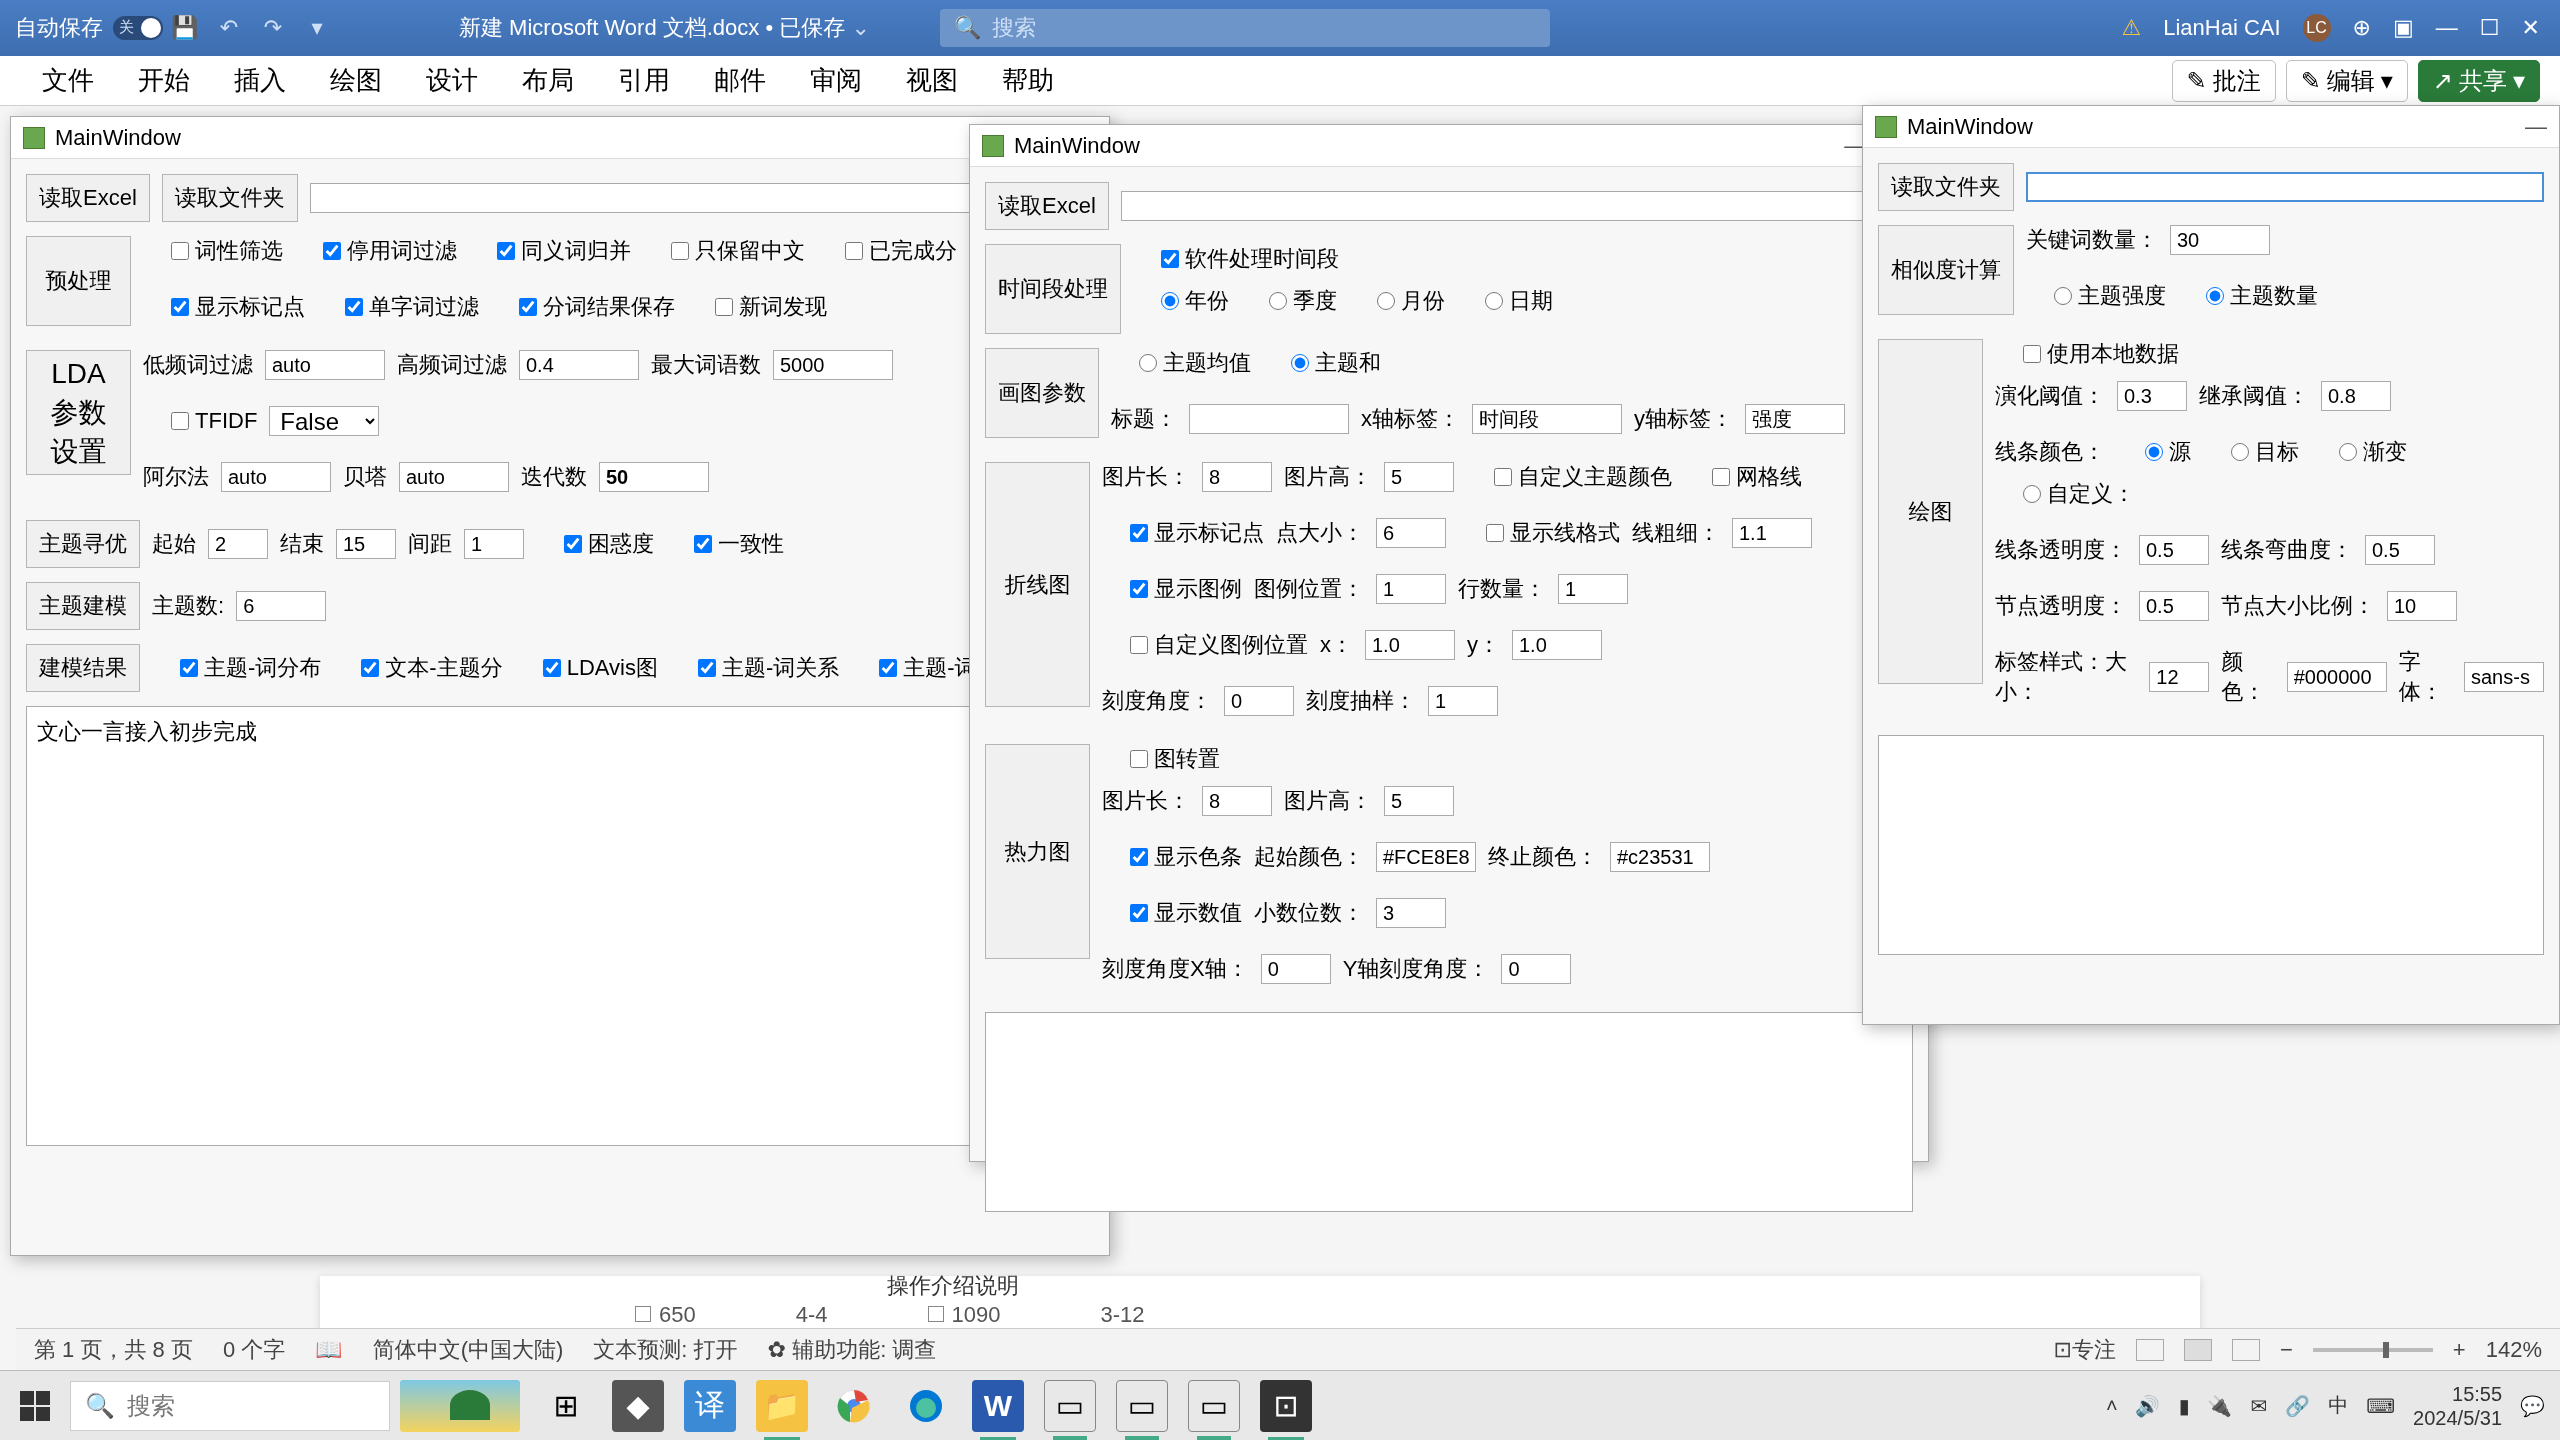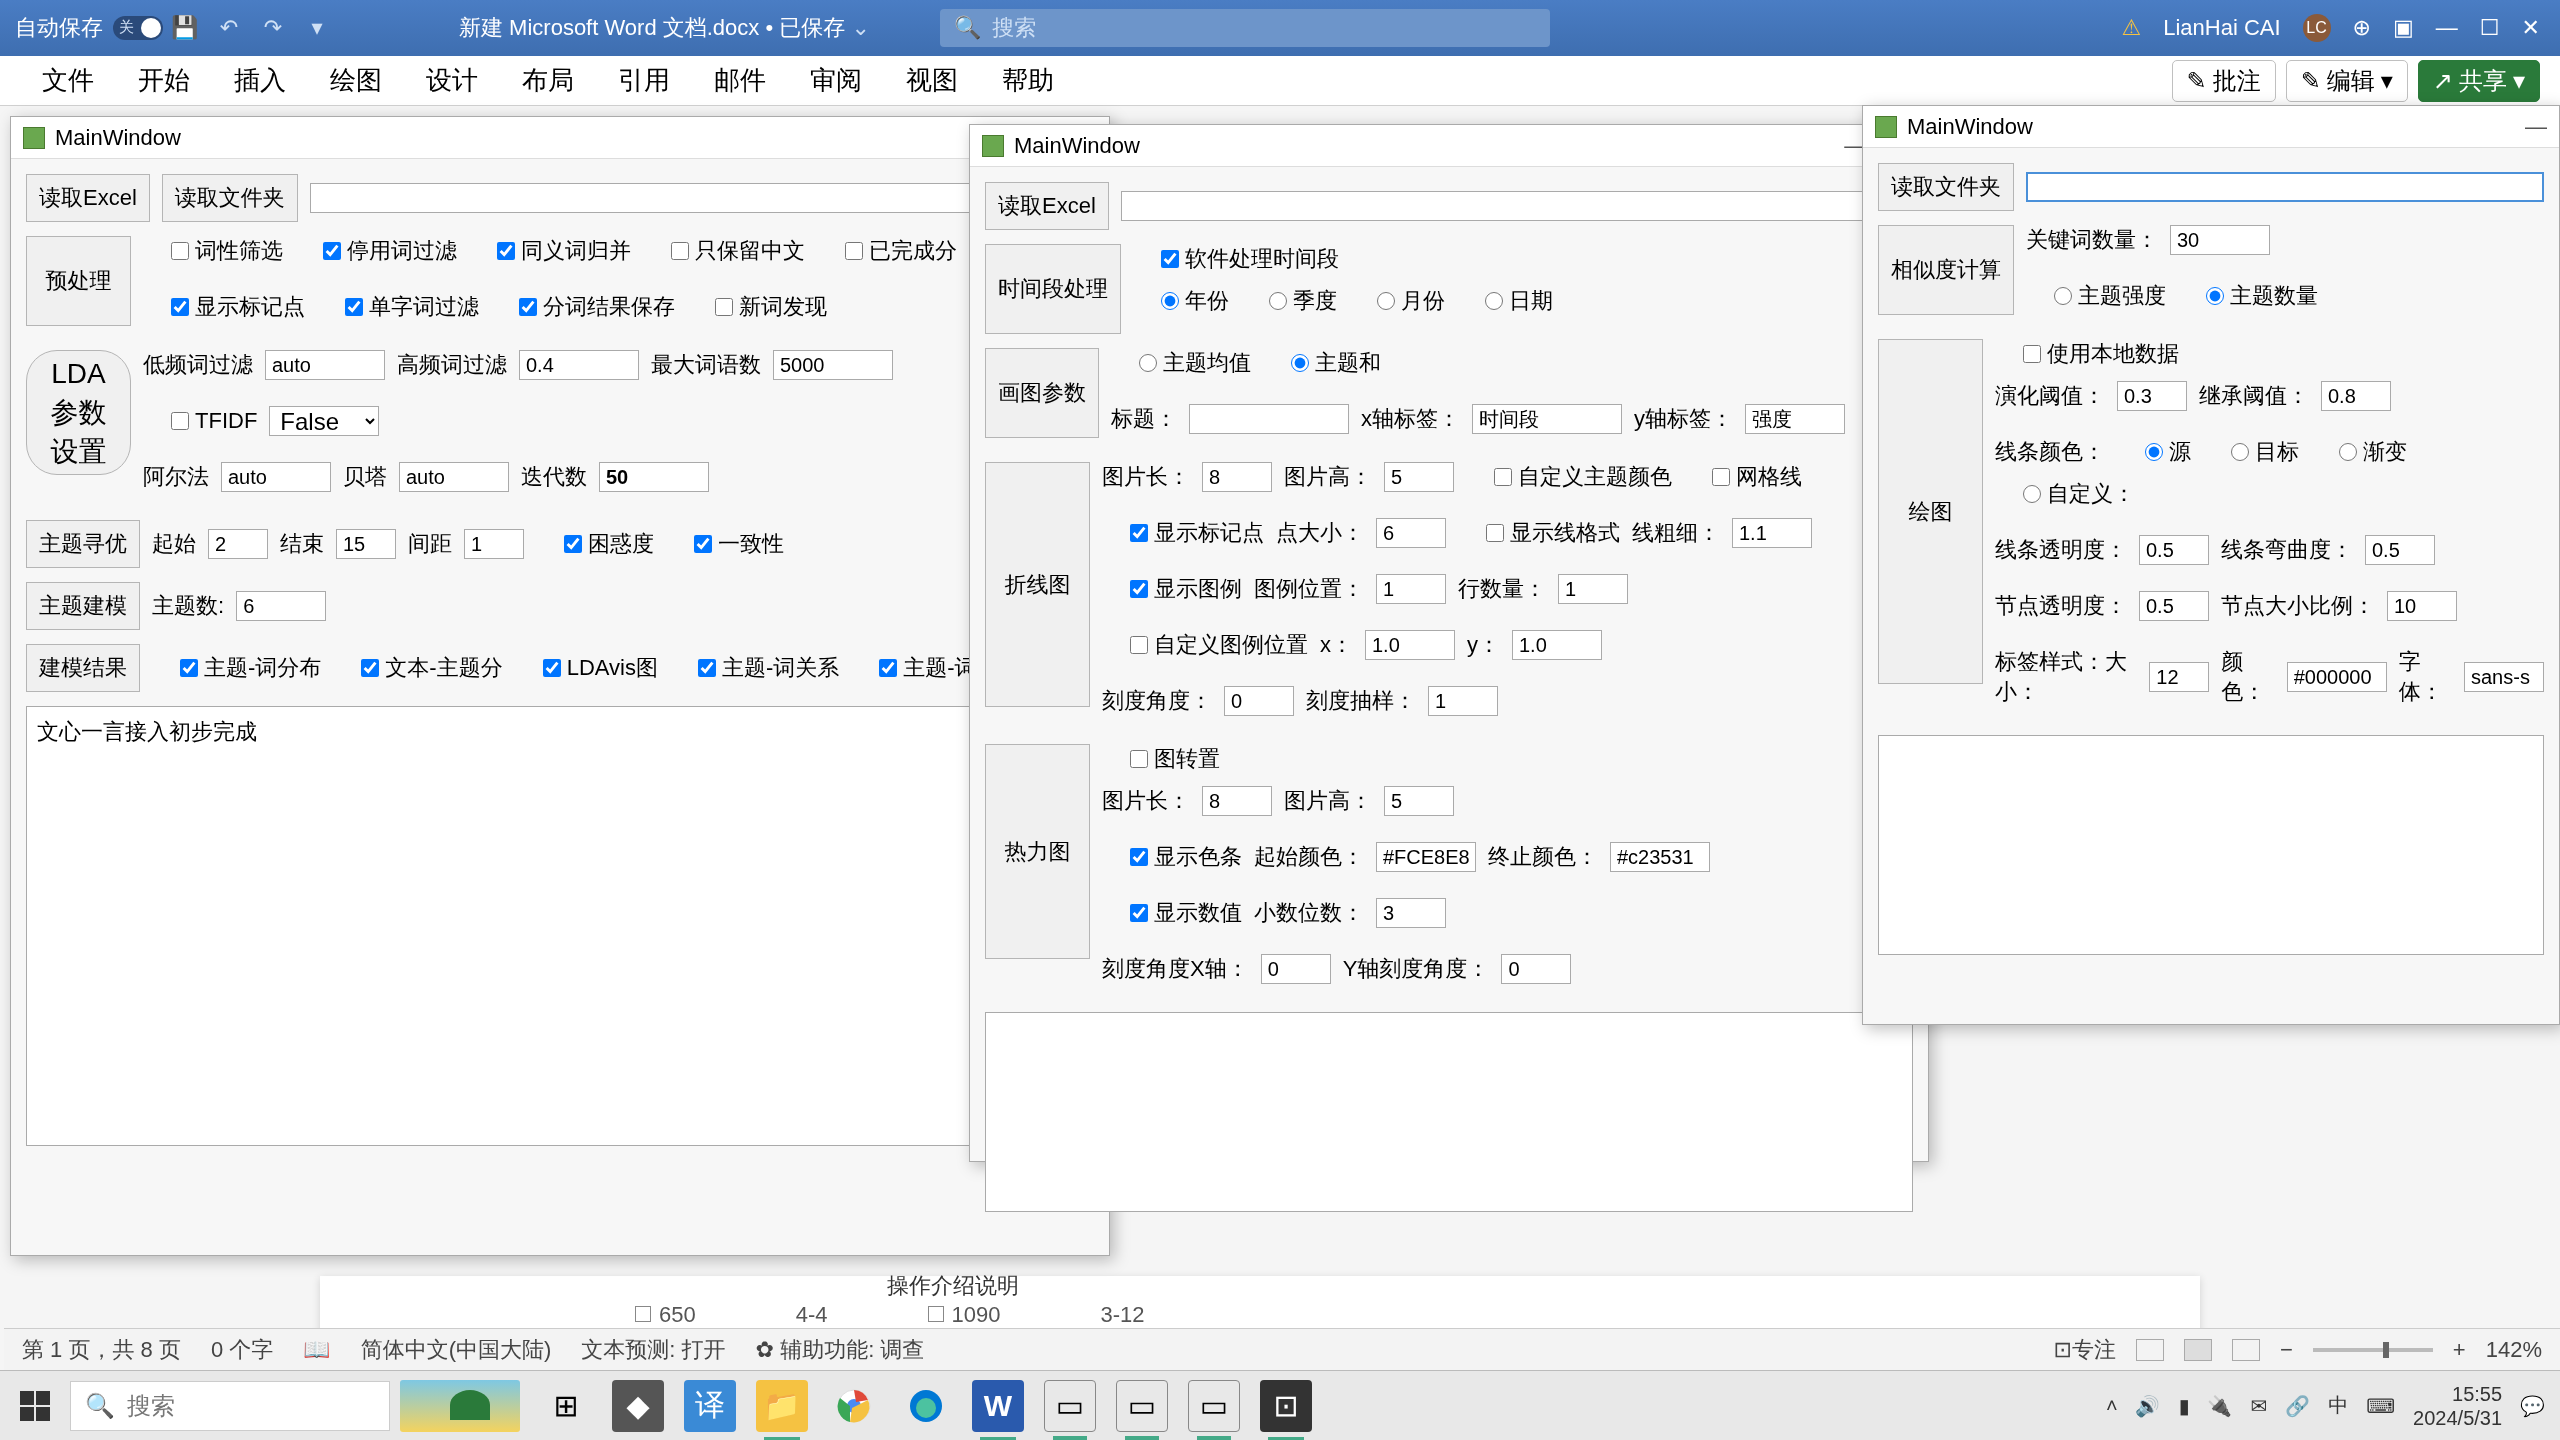--- a/index.html
+++ b/index.html
@@ -33,32 +33,32 @@
 
 .dlg { position: absolute; background: #f7f7f7; border: 1px solid #aaa; box-shadow: 4px 4px 15px rgba(0,0,0,.25); font-size: 22px; }
 .dlg-titlebar { height: 42px; background: #fff; border-bottom: 1px solid #ddd; display: flex; align-items: center; padding: 0 12px; }
 .dlg-icon { width: 22px; height: 22px; background: #6aa84f; border: 1px solid #4a7a2f; margin-right: 10px; }
 .dlg-controls { margin-left: auto; display: flex; gap: 30px; color: #555; }
 .dlg-body { padding: 15px; }
 
 .row { display: flex; align-items: center; gap: 12px; margin-bottom: 14px; }
 .btn { border: 1px solid #b5b5b5; background: #f0f0f0; padding: 8px 12px; min-width: 105px; text-align: center; cursor: pointer; }
 .btn.tall { height: 90px; display: flex; align-items: center; justify-content: center; }
-.btn.vtall { height: 125px; writing-mode: horizontal-tb; display: flex; align-items: center; justify-content: center; text-align: center; line-height: 1.4; border-radius: 31px; }
+.btn.vtall { height: 125px; writing-mode: horizontal-tb; display: flex; align-items: center; justify-content: center; text-align: center; line-height: 1.4; }
 .btn.xtall { height: 245px; display: flex; align-items: center; justify-content: center; }
 .btn.xxtall { height: 345px; display: flex; align-items: center; justify-content: center; }
 input[type=text] { border: 1px solid #aaa; padding: 3px 6px; height: 30px; font-size: 20px; background: #fff; }
 select { border: 1px solid #aaa; height: 30px; font-size: 24px; background: #fff; padding: 0 6px; }
 label.ck { display: flex; align-items: center; gap: 6px; padding-left: 28px; }
 input[type=checkbox], input[type=radio] { width: 18px; height: 18px; }
 .section-col { display: flex; flex-direction: column; gap: 12px; }
 .output-box { background: #fff; border: 1px solid #aaa; padding: 10px; }
 
 
-.statusbar { position: absolute; bottom: 70px; left: 4px; right: 0; height: 42px; background: #f3f3f3; border-top: 1px solid #ccc; display: flex; align-items: center; padding: 0 18px; font-size: 22px; color: #444; gap: 30px; }
+.statusbar { position: absolute; bottom: 70px; left: 16px; right: 0; height: 42px; background: #f3f3f3; border-top: 1px solid #ccc; display: flex; align-items: center; padding: 0 18px; font-size: 22px; color: #444; gap: 30px; }
 .statusbar .right { margin-left: auto; display: flex; align-items: center; gap: 20px; }
 .zoom-slider { width: 120px; height: 4px; background: #bbb; position: relative; }
 .zoom-slider::after { content: ""; position: absolute; left: 70px; top: -6px; width: 6px; height: 16px; background: #666; }
 .view-btn { width: 28px; height: 22px; border: 1px solid #aaa; }
 
 
 .taskbar { position: absolute; bottom: 0; left: 0; right: 0; height: 70px; background: #e8e8e8; border-top: 1px solid #bbb; display: flex; align-items: center; }
 .start-btn { width: 70px; height: 70px; display: flex; align-items: center; justify-content: center; }
 .win-logo { width: 30px; height: 30px; display: grid; grid-template: 1fr 1fr / 1fr 1fr; gap: 2px; }
 .win-logo span { background: #333; }

